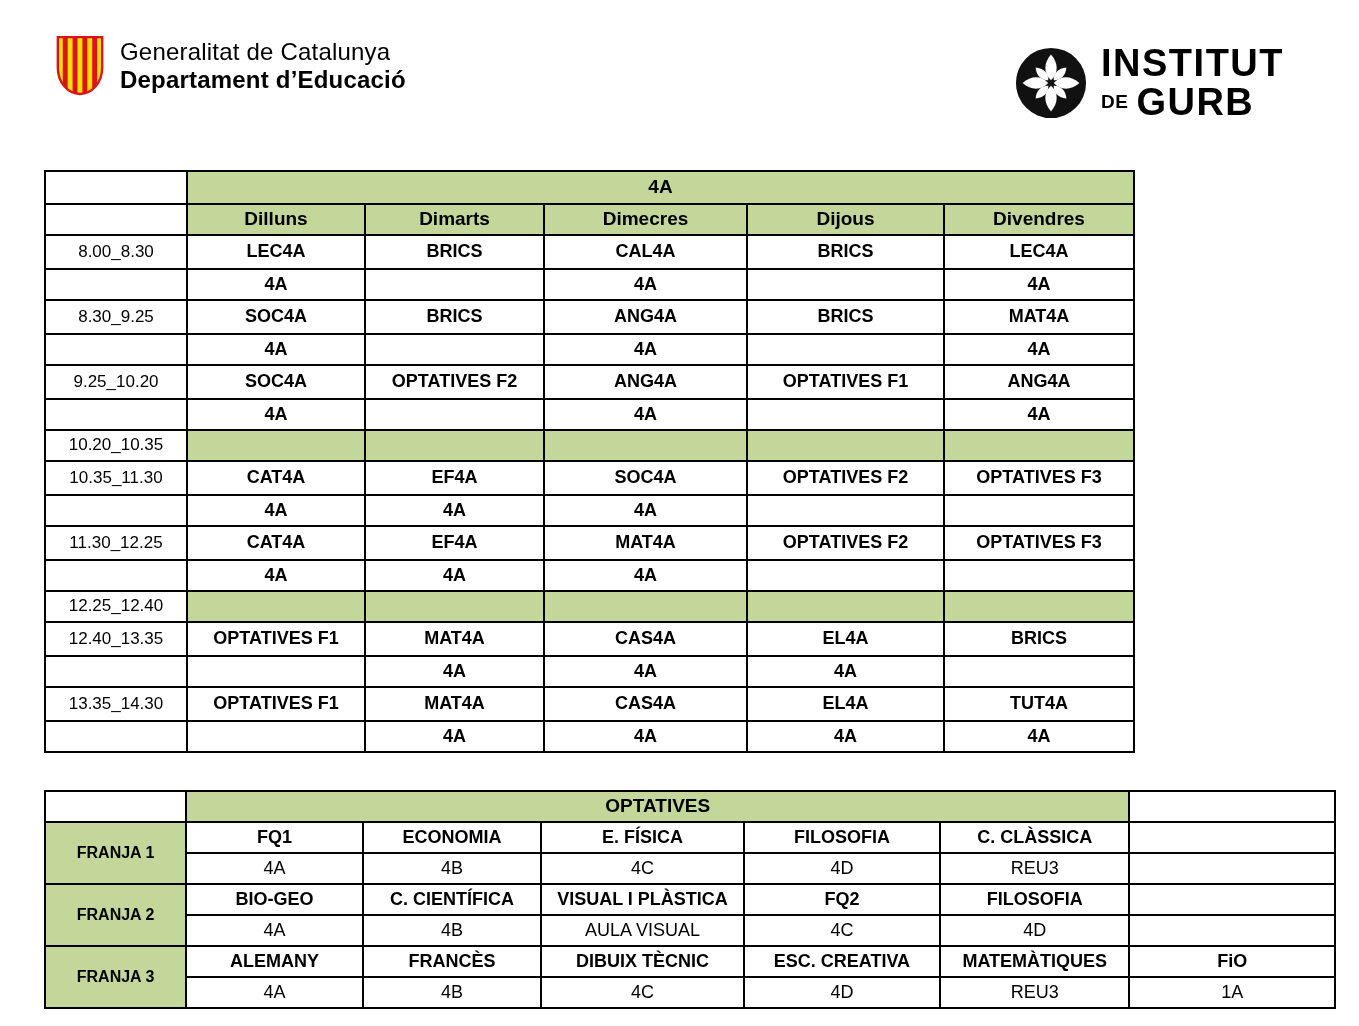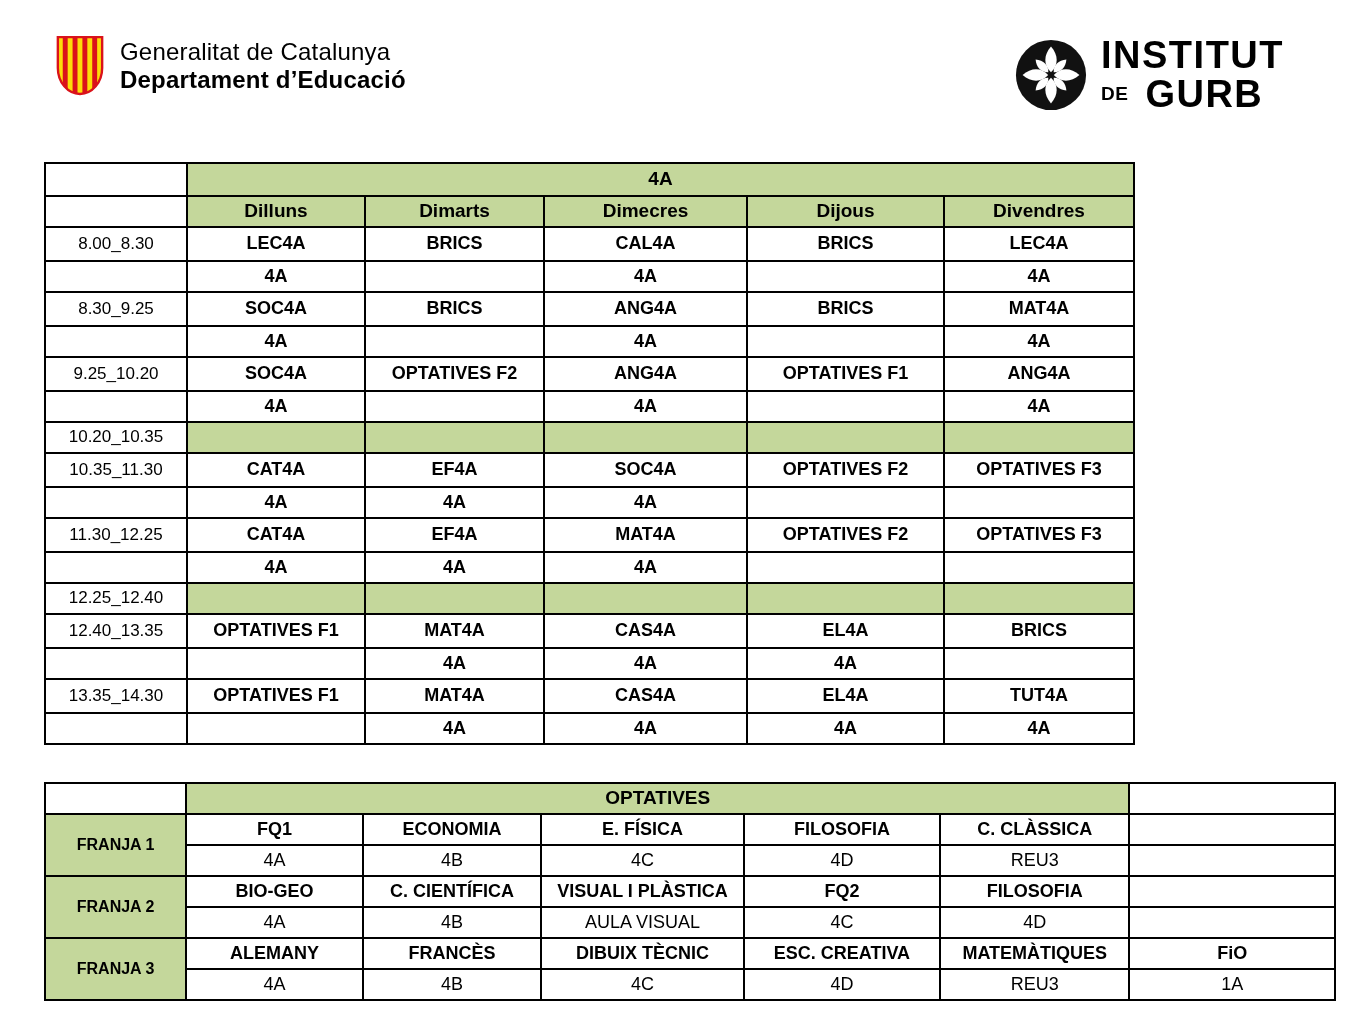--- a/index.html
+++ b/index.html
@@ -10,25 +10,25 @@
     color:#000; overflow:hidden;
   }
   .page { position:relative; width:1336px; height:1026px; background:#fff; }
 
   
   .topbar { display:flex; justify-content:space-between; align-items:flex-start; padding:34px 52px 0 54px; }
   .gen { display:flex; align-items:center; gap:14px; }
   .shield { width:52px; height:64px; }
   .gen-text .gl1 { font-size:24px; letter-spacing:.2px; }
   .gen-text .gl2 { font-size:24px; font-weight:bold; letter-spacing:.2px; }
-  .inst { display:flex; align-items:center; gap:14px; margin-top:2px; }
+  .inst { display:flex; align-items:center; gap:14px; margin-top:10px; }
   .rosette { width:72px; height:72px; }
   .inst-text { line-height:1.02; }
   .il1 { font-size:38px; font-weight:bold; letter-spacing:1.5px; }
-  .il2 { font-size:38px; font-weight:bold; letter-spacing:1.5px; display:flex; align-items:center; gap:17px;text-align:center; }
+  .il2 { font-size:38px; font-weight:bold; letter-spacing:1.5px; display:flex; align-items:center; gap:8px;text-align:center; }
   .ide { font-size:19px; font-weight:bold; letter-spacing:.5px; }
 
   
   table.tt { border-collapse:collapse; table-layout:fixed; margin-left:44px; }
   .tt1 { margin-top:48px; }
   .tt2tab { margin-top:37px; }
   .tt td, .tt th {
     border:2px solid #000; text-align:center; vertical-align:middle;
     overflow:hidden; white-space:nowrap; padding:0 2px;
   }

